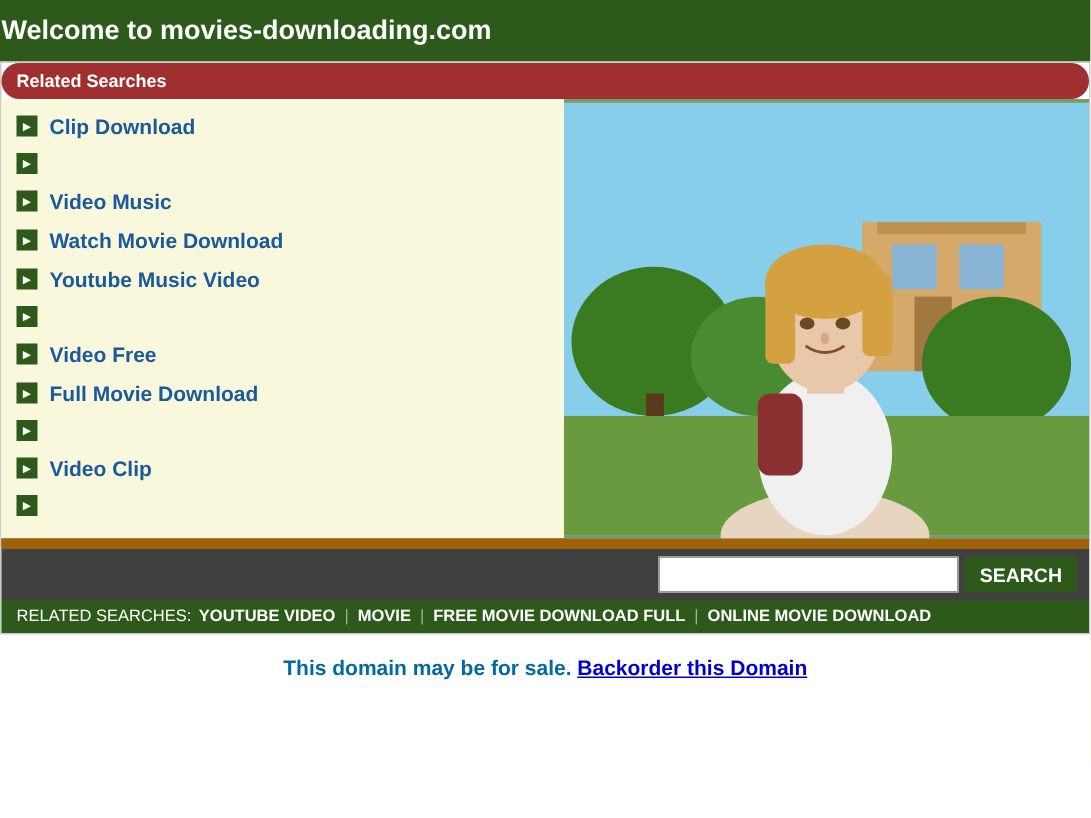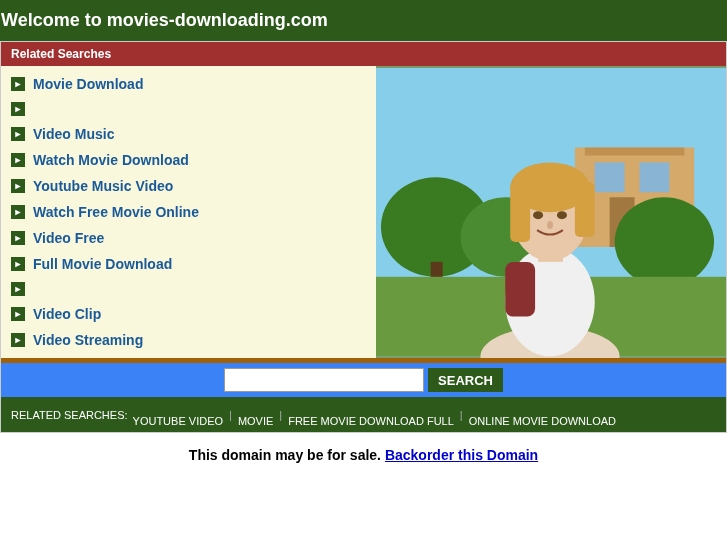--- a/index.html
+++ b/index.html
@@ -26,20 +26,21 @@
       border: 1px solid #ccc;
     }
 
     
     .related-searches-bar {
       background: #a03030;
       color: #fff;
       padding: 5px 10px;
       font-size: 12px;
       font-weight: bold;
+      border-radius: 12px;
     }
 
     
     .content-row {
       display: flex;
       flex-direction: row;
       background: #f5f5dc;
     }
 
     .links-column {
@@ -79,26 +80,26 @@
     .image-column {
       flex: 1;
       overflow: hidden;
       background: #7a9a6a;
       position: relative;
       min-height: 280px;
     }
 
     
     .search-row {
-      background: #3b82f6;
-      display: flex;
-      justify-content: center;
+      background: #404040;
+      display: flex;
+      justify-content: flex-end;
       align-items: center;
       padding: 5px 8px;
-      border-top: 5px solid #a16207;
+      border-top: 7px solid #a16207;
     }
 
     .search-input {
       width: 200px;
       height: 24px;
       border: 1px solid #999;
       padding: 2px 4px;
       font-size: 13px;
     }
 
@@ -126,24 +127,23 @@
       gap: 0;
     }
 
     .bottom-related-label {
       font-weight: normal;
       margin-right: 5px;
     }
 
     .bottom-related-link {
       color: #fff;
-      font-weight: normal;
+      font-weight: bold;
       text-decoration: none;
       cursor: pointer;
-      margin-top: 13px;
     }
 
     .bottom-related-sep {
       margin: 0 6px;
       color: #aaa;
     }
 
     
     .domain-notice {
       text-align: center;
@@ -152,21 +152,21 @@
       color: #333;
     }
 
     .domain-notice a {
       color: #0000cc;
       font-weight: bold;
       text-decoration: underline;
     }
 
     .domain-notice-text {
-      color: #000000;
+      color: #0369a1;
       font-weight: bold;
     }
   </style>
 </head>
 <body>
 
 <div class="header">
   <span>Welcome to movies-downloading.com</span>
 </div>
 
@@ -175,21 +175,21 @@
   <div class="related-searches-bar">
     <span>Related Searches</span>
   </div>
 
   <div class="content-row">
 
     <div class="links-column">
 
       <div class="link-item">
         <span class="link-icon">►</span>
-        <a class="link-text">Movie Download</a>
+        <a class="link-text">Clip Download</a>
       </div>
 
       <div class="link-item">
         <span class="link-icon">►</span>
       </div>
 
       <div class="link-item">
         <span class="link-icon">►</span>
         <a class="link-text">Video Music</a>
       </div>
@@ -199,21 +199,20 @@
         <a class="link-text">Watch Movie Download</a>
       </div>
 
       <div class="link-item">
         <span class="link-icon">►</span>
         <a class="link-text">Youtube Music Video</a>
       </div>
 
       <div class="link-item">
         <span class="link-icon">►</span>
-        <a class="link-text">Watch Free Movie Online</a>
       </div>
 
       <div class="link-item">
         <span class="link-icon">►</span>
         <a class="link-text">Video Free</a>
       </div>
 
       <div class="link-item">
         <span class="link-icon">►</span>
         <a class="link-text">Full Movie Download</a>
@@ -223,21 +222,20 @@
         <span class="link-icon">►</span>
       </div>
 
       <div class="link-item">
         <span class="link-icon">►</span>
         <a class="link-text">Video Clip</a>
       </div>
 
       <div class="link-item">
         <span class="link-icon">►</span>
-        <a class="link-text">Video Streaming</a>
       </div>
 
     </div>
 
     <div class="image-column">
       <svg width="100%" height="100%" viewBox="0 0 352 290" xmlns="http://www.w3.org/2000/svg">
 
         <rect width="352" height="290" fill="#87CEEB"></rect>
 
         <rect x="200" y="80" width="120" height="100" fill="#d4a96a"></rect>

